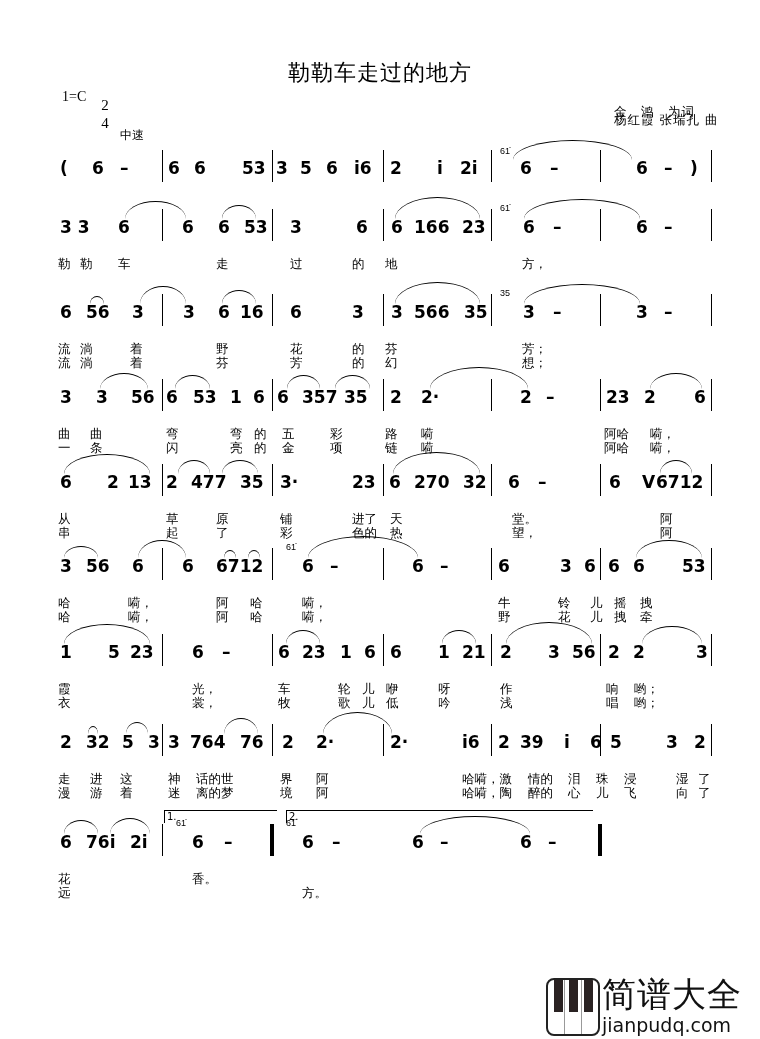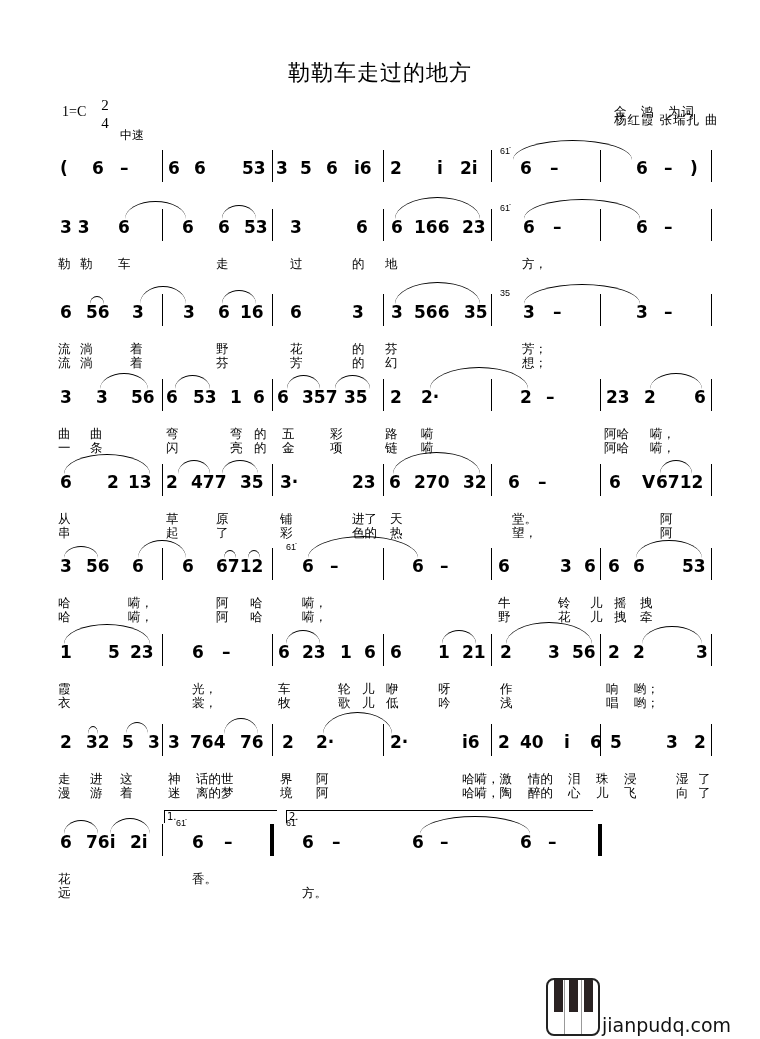--- a/index.html
+++ b/index.html
@@ -1,18 +1,18 @@
 <!DOCTYPE html>
 <html><head>
 <meta charset="utf-8">
 <style>
   html,body{margin:0;padding:0;background:#fff;}
   body{width:760px;height:1039px;position:relative;overflow:hidden;font-family:"DejaVu Sans","Liberation Sans",sans-serif;color:#000;}
   .title{position:absolute;left:0;width:760px;top:58px;text-align:center;font-family:"DejaVu Serif","Liberation Serif",serif;font-size:22px;letter-spacing:1px;}
-  .key{position:absolute;left:62px;top:104px;font-family:"Liberation Serif",serif;font-size:14px;}
+  .key{position:absolute;left:62px;top:89px;font-family:"Liberation Serif",serif;font-size:14px;}
   .ts{position:absolute;left:100px;top:96px;font-family:"Liberation Serif",serif;font-size:15px;line-height:18px;text-align:center;width:10px;}
   .tempo{position:absolute;left:120px;top:127px;font-size:12px;}
   .credit{position:absolute;left:614px;font-size:12.5px;letter-spacing:1px;white-space:pre;}
   .row{position:absolute;left:0;width:760px;height:40px;}
   .n{position:absolute;top:0;font-family:"DejaVu Sans",sans-serif;font-weight:bold;font-size:17px;line-height:20px;white-space:pre;}
   .bar{position:absolute;top:-8px;width:1px;height:32px;background:#000;}
   .dbar{position:absolute;top:-8px;width:4px;height:32px;border-left:1px solid #000;border-right:3px solid #000;box-sizing:border-box;}
   .slur{position:absolute;border-top:1.3px solid #000;border-radius:50% 50% 0 0 / 100% 100% 0 0;height:14px;box-sizing:border-box;}
   .grace{position:absolute;font-size:9px;font-family:"Liberation Sans",sans-serif;}
   .lyr{position:absolute;font-size:12.5px;line-height:14px;white-space:pre;font-family:"DejaVu Sans",sans-serif;}
@@ -347,21 +347,21 @@
       <span class="n" style="left: 122px;">5</span>
       <span class="n" style="left: 148px;">3</span>
       <span class="n" style="left: 168px;">3</span>
       <span class="n" style="left: 190px;">764</span>
       <span class="n" style="left: 240px;">76</span>
       <span class="n" style="left: 282px;">2</span>
       <span class="n" style="left: 316px;">2·</span>
       <span class="n" style="left: 390px;">2·</span>
       <span class="n" style="left: 462px;">i6</span>
       <span class="n" style="left: 498px;">2</span>
-      <span class="n" style="left: 520px;">40</span>
+      <span class="n" style="left: 520px;">39</span>
       <span class="n" style="left: 564px;">i</span>
       <span class="n" style="left: 590px;">6</span>
       <span class="n" style="left: 610px;">5</span>
       <span class="n" style="left: 666px;">3</span>
       <span class="n" style="left: 694px;">2</span>
       <div class="bar" style="left: 162px;"></div>
       <div class="bar" style="left: 272px;"></div>
       <div class="bar" style="left: 383px;"></div>
       <div class="bar" style="left: 491px;"></div>
       <div class="bar" style="left: 600px;"></div>
@@ -434,14 +434,15 @@
   </div>
 
 <div class="logo">
   <div class="keys">
     <div class="wl" style="left:16px"></div>
       <div class="wl" style="left:33px"></div>
     <div class="bk" style="left:6px"></div>
       <div class="bk" style="left:21px"></div>
       <div class="bk" style="left:36px"></div>
   </div>
+  <div class="logo-cn">简谱大全</div>
   <div class="logo-url">jianpudq.com</div>
 </div>
 
 </body></html>

